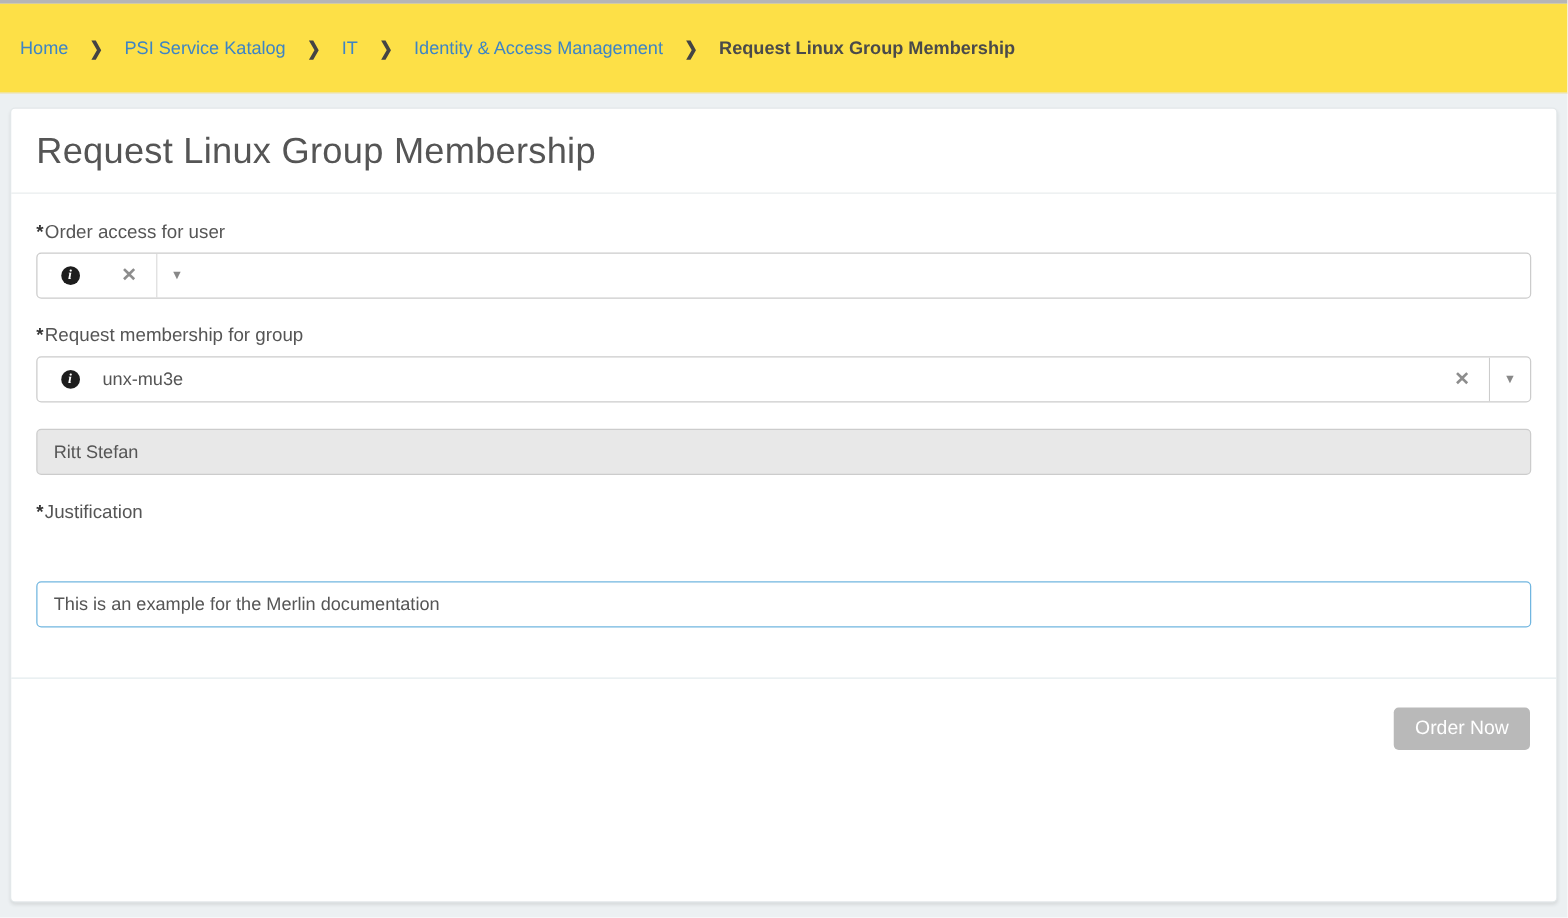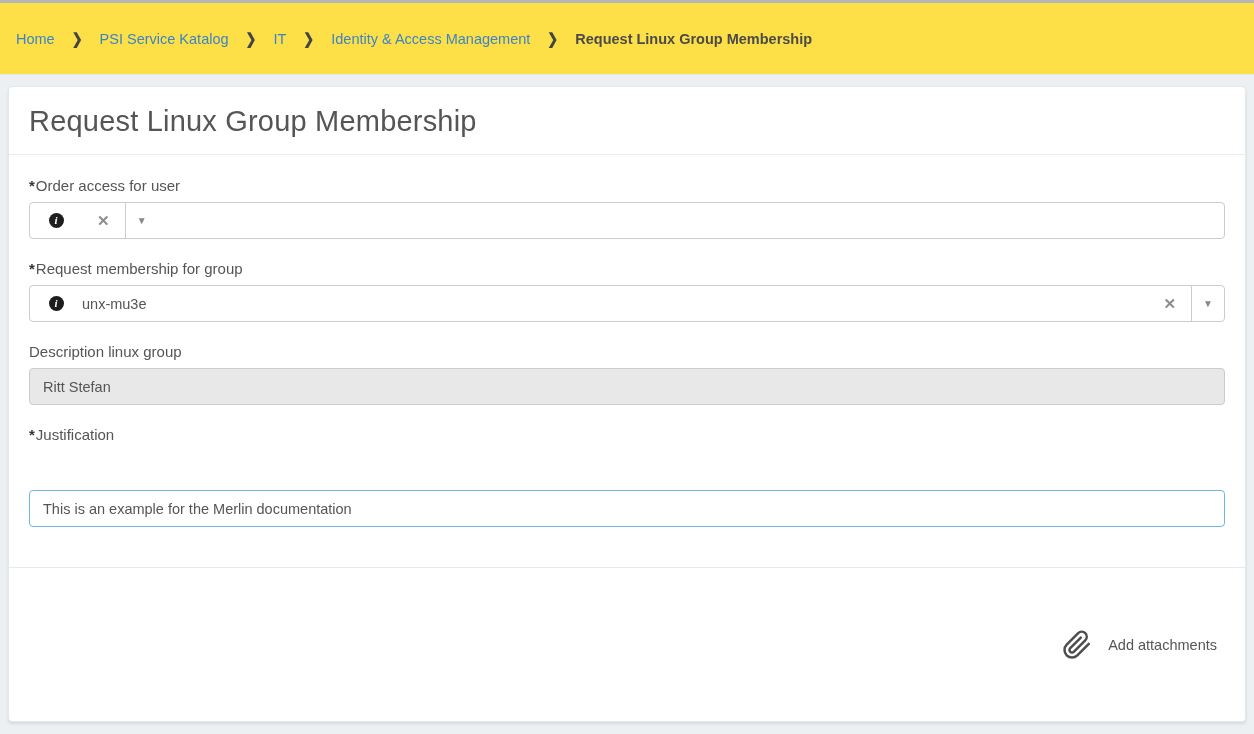--- a/index.html
+++ b/index.html
@@ -148,34 +148,28 @@
         <span class="combo-info">
             <span class="info-icon">i</span>
           </span>
         <span class="combo-value">unx-mu3e</span>
         <span class="combo-clear">✕</span>
         <span class="combo-caret">▼</span>
       </div>
     </div>
 
     <div class="field-block">
-      <label class="field-label"><span>Description linux group</span></label>
       <input class="text-input disabled" type="text" disabled="" value="Ritt Stefan" style="">
     </div>
 
     <div class="field-block" style="margin-bottom:0;">
       <label class="field-label"><span class="req">*</span><span>Justification</span></label>
       <input class="text-input focused" type="text" value="This is an example for the Merlin documentation" style="">
     </div>
 
   </div>
 
+  <div class="actions-section">
+    <button class="order-btn">Order Now</button>
+  </div>
 
-  <div class="attach-section">
-    <div class="attach-inner">
-      <svg class="paperclip-icon" width="30" height="30" viewBox="0 0 24 24" fill="none" stroke="#4d4d4d" stroke-width="2" stroke-linecap="round" stroke-linejoin="round">
-        <path d="M21.44 11.05l-9.19 9.19a6 6 0 0 1-8.49-8.49l9.19-9.19a4 4 0 0 1 5.66 5.66l-9.2 9.19a2 2 0 0 1-2.83-2.83l8.49-8.48"></path>
-      </svg>
-      <span class="attach-label">Add attachments</span>
-    </div>
-  </div>
 
 </div>
 
 </body></html>

